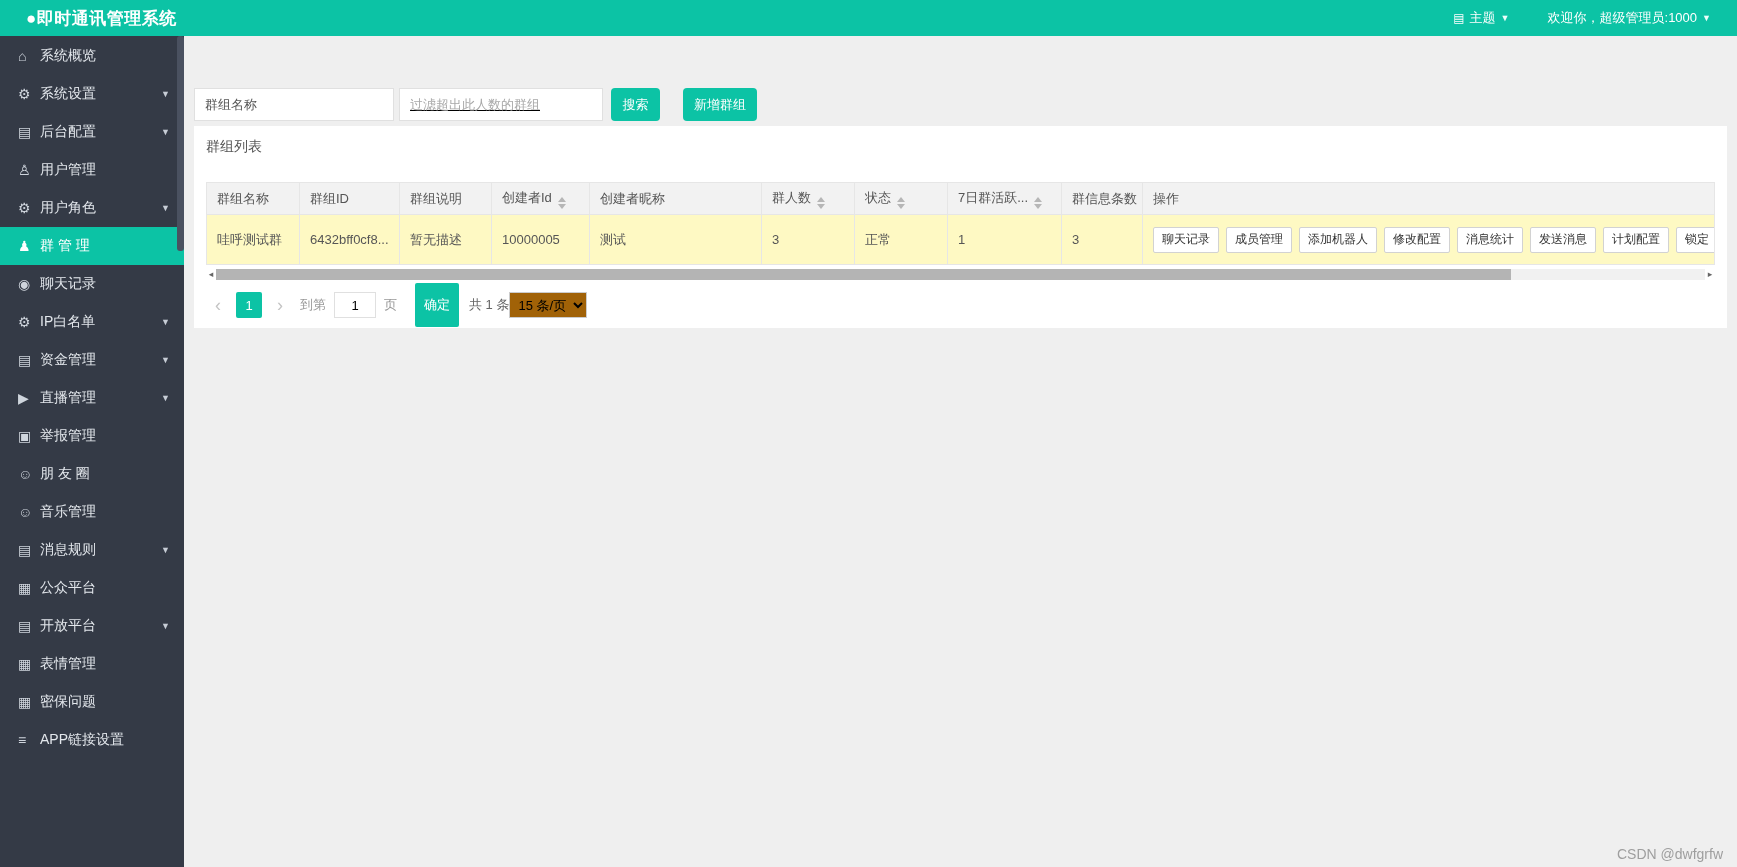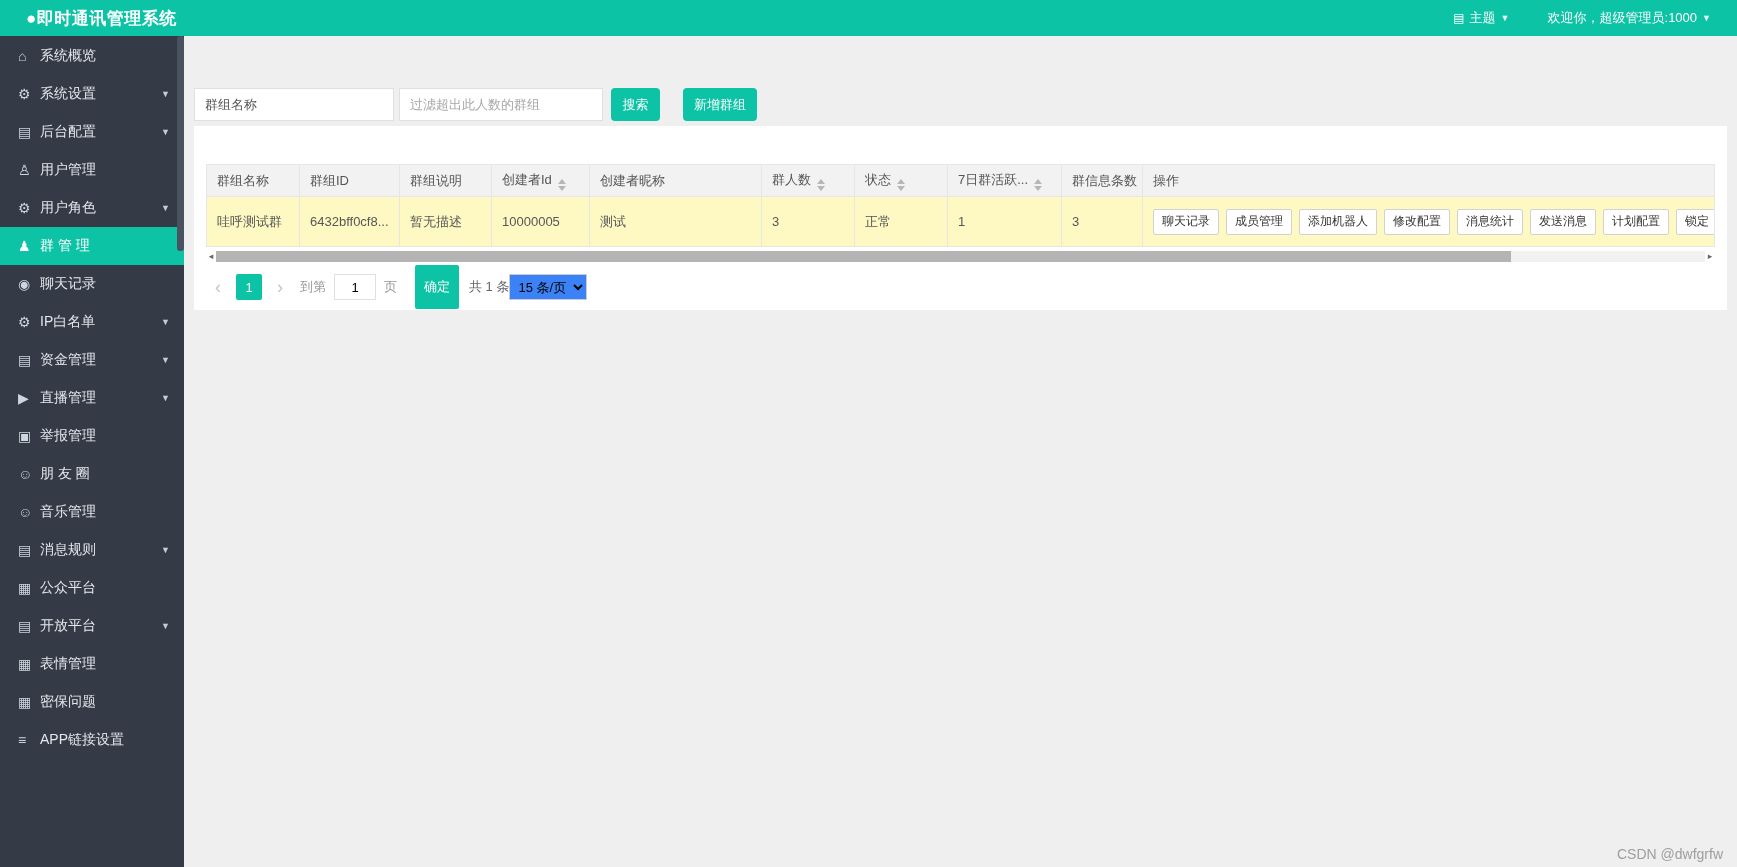--- a/index.html
+++ b/index.html
@@ -25,21 +25,21 @@
   .side-item.active .s-icon { color:#fff; }
   .side-scrollbar { position:absolute; top:0; right:0; width:7px; height:215px; background:#4a5160; border-radius:3px; }
 
   .content { position:relative; flex:1; background:#efefef; padding:0 10px; }
 
   
   .search-row { margin-top:52px; display:flex; align-items:center; }
   .inp { height:33px; border:1px solid #e0e0e0; background:#fff; padding:0 10px; font-size:13px; font-family:inherit; outline:none; }
   .inp1 { width:200px; margin-right:5px; }
   .inp1::placeholder { color:#555; opacity:1; }
-  .inp2 { width:204px; }
+  .inp2 { width:204px;text-decoration:underline; }
   .inp2::placeholder { color:#a8a8a8; opacity:1; }
   .btn { height:33px; background:#0cc3a5; color:#fff; border:none; border-radius:4px; font-size:13px; font-family:inherit; cursor:pointer; }
   .btn-search { width:49px; margin-left:8px; }
   .btn-add { width:74px; margin-left:23px; }
 
   
   .card { margin-top:5px; background:#fff; padding:12px 12px 10px 12px; }
   .card-title { font-size:14px; color:#555; height:18px; }
 
   table { width:100%; border-collapse:collapse; table-layout:fixed; margin-top:26px; border:1px solid #e6e6e6; }
@@ -64,21 +64,21 @@
   .hs-thumb { position:absolute; left:0; top:0; height:11px; width:87%; background:#b4b4b4; cursor:pointer; }
 
   
   .pager { margin-top:12px; display:flex; align-items:center; height:26px; color:#999; }
   .pg-prev, .pg-next { font-size:18px; color:#c4c4c4; width:24px; text-align:center; cursor:pointer; }
   .pg-cur { width:26px; height:26px; background:#0cc3a5; color:#fff; display:flex; align-items:center; justify-content:center; border-radius:2px; margin:0 6px; cursor:pointer; }
   .pg-label { margin:0 8px; font-size:13px; }
   .pg-input { width:42px; height:26px; border:1px solid #e0e0e0; text-align:center; font-size:13px; font-family:inherit; outline:none; }
   .pg-confirm { width:44px; height:44px; background:#0cc3a5; color:#fff; border:none; border-radius:2px; font-size:13px; font-family:inherit; margin:0 10px; cursor:pointer; }
   .pg-total { color:#666; font-size:13px; }
-  .pg-size { height:26px; border:1px solid #ccc; font-size:13px; font-family:inherit; background:#3b82f6; padding:0 4px; cursor:pointer; }
+  .pg-size { height:26px; border:1px solid #ccc; font-size:13px; font-family:inherit; background:#a16207; padding:0 4px; cursor:pointer; }
 
   .watermark { position:absolute; right:14px; bottom:6px; color:#9e9e9e; font-size:14px; }
 </style>
 </head>
 <body>
 
 <header class="hdr">
   <div class="hdr-title">●即时通讯管理系统</div>
   <div class="hdr-right">
     <div class="hdr-item">
@@ -184,20 +184,21 @@
 
   <section class="content">
     <div class="search-row">
       <input class="inp inp1" placeholder="群组名称" style="">
       <input class="inp inp2" placeholder="过滤超出此人数的群组" style="">
       <button class="btn btn-search">搜索</button>
       <button class="btn btn-add">新增群组</button>
     </div>
 
     <div class="card">
+      <div class="card-title">群组列表</div>
 
       <table>
         <colgroup>
           <col style="width:93px">
             <col style="width:100px">
             <col style="width:92px">
             <col style="width:98px">
           <col style="width:172px">
             <col style="width:93px">
             <col style="width:93px">

